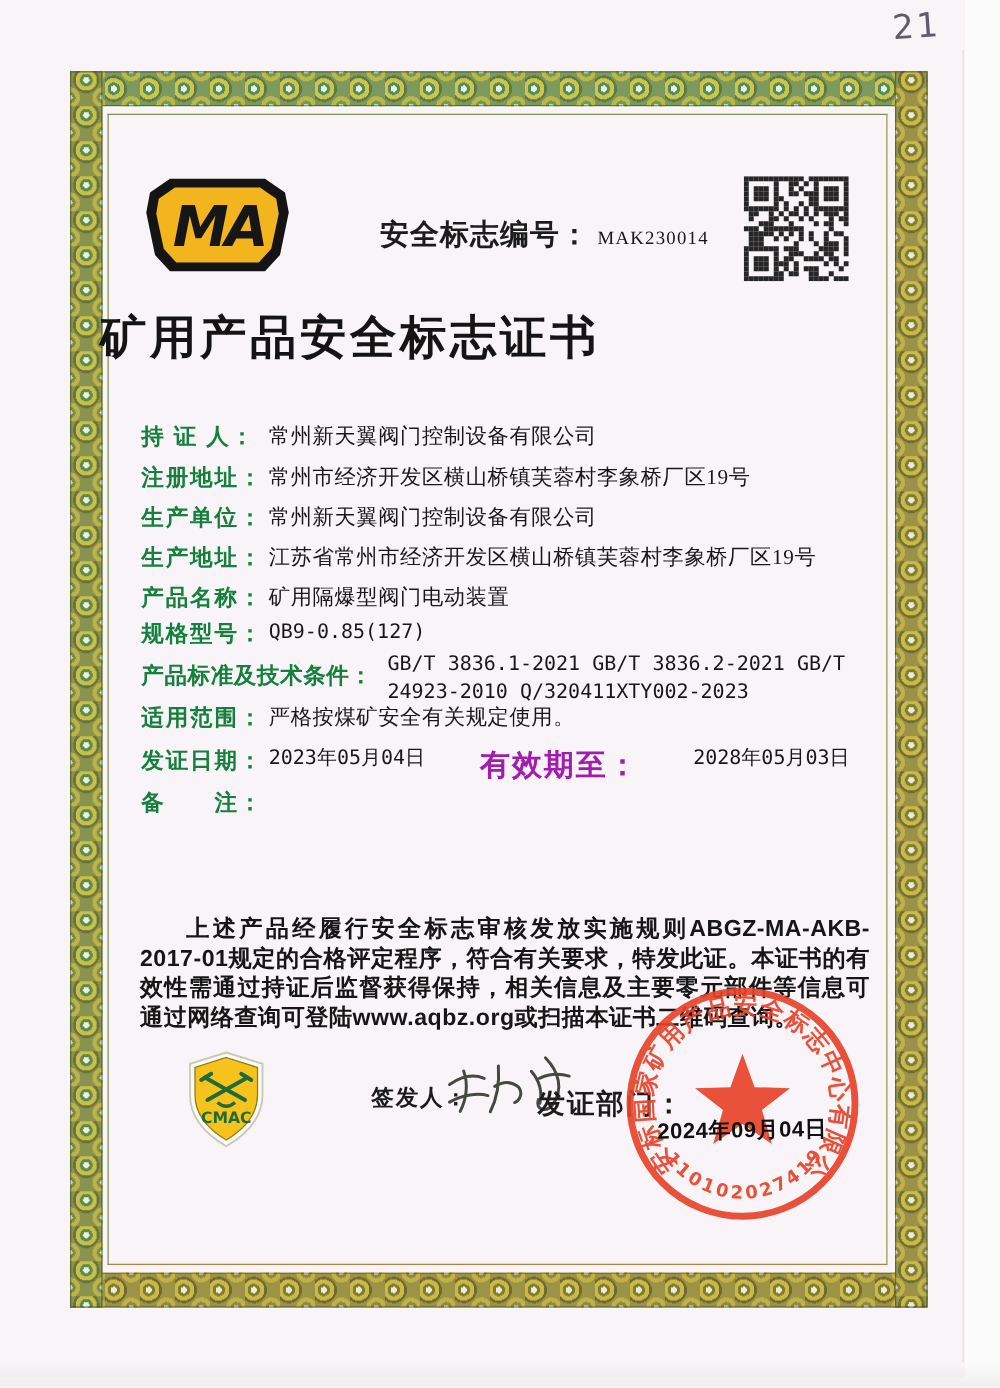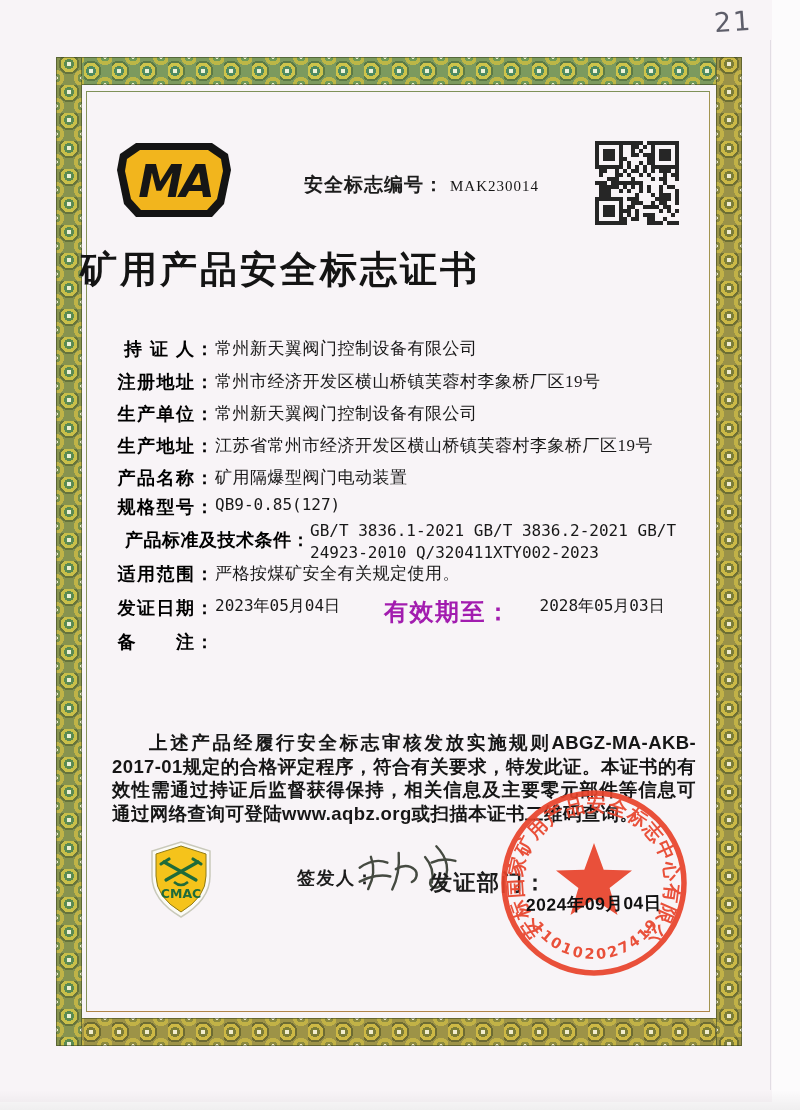--- a/index.html
+++ b/index.html
@@ -45,38 +45,38 @@
       radial-gradient(circle at 0px 21px, #ece7c9 0 2px, #8b8840 2px 4.5px, #c1b147 4.5px 8px, rgba(0,0,0,0) 8px),
       radial-gradient(circle at 26px 21px, #ece7c9 0 2px, #8b8840 2px 4.5px, #c1b147 4.5px 8px, rgba(0,0,0,0) 8px);
     background-size:26px 28px; }
   .inner-line { position:absolute; left:86px; top:91px; width:624px; height:921px;
     border-top:1.5px solid #7f9158; border-left:1.5px solid #84915a;
     border-right:1.5px solid #a39451; border-bottom:1.5px solid #b08448; }
 
   
   .ma-logo { position:absolute; left:112px; top:137px; }
   .cert-line { position:absolute; left:304px; top:172px; white-space:nowrap; }
-  .cert-line .lbl { font-size:19px; font-weight:700; color:#1c1c1c; letter-spacing:1px; }
+  .cert-line .lbl { font-size:23px; font-weight:700; color:#1c1c1c; letter-spacing:1px; }
   .cert-line .val { font-size:15px; color:#161616; font-family:"Liberation Serif", serif; letter-spacing:1px; margin-left:6px; }
   .qr-box { position:absolute; left:595px; top:141px; width:84px; height:84px; }
   .doc-title { position:absolute; left:80px; top:245px; width:636px; 
     font-size:37px; font-weight:900; color:#141414; letter-spacing:3px;
     font-family:"Liberation Serif", "DejaVu Serif", serif; }
 
   
   .row { position:absolute; left:113px; display:flex; align-items:flex-start; width:600px; }
-  .row .lbl { font-size:18px; font-weight:700; color:#000000; letter-spacing:1.5px; flex:0 0 102px; white-space:nowrap;text-align:right; }
+  .row .lbl { font-size:18px; font-weight:700; color:#15803d; letter-spacing:1.5px; flex:0 0 102px; white-space:nowrap; }
   .row .val { font-size:17px; font-weight:400; color:#181818; letter-spacing:0.5px;
     font-family:"Liberation Serif", "DejaVu Serif", serif; }
   .row .val.code { font-family:"DejaVu Sans Mono", monospace; font-size:16px; letter-spacing:0; }
   .row-std .lbl { flex:0 0 197px; letter-spacing:0.5px; }
   .row-std .val { width:395px; line-height:1.35; }
   .row-dates .lbl2 { font-size:24px; font-weight:700; color:#a21caf; letter-spacing:1.5px; margin-left:44px; flex:0 0 auto; }
   .row-dates .val { margin-right:0; }
-  .row-dates .val2 { margin-left:28px; }
+  .row-dates .val2 { margin-left:43px; }
 
   
   .statement { position:absolute; left:112px; top:731px; width:584px;
     font-size:18.5px; font-weight:700; color:#161616; line-height:23.5px;
     text-indent:2em; text-align:justify; letter-spacing:0.4px; }
 
   
   .cmac-badge { position:absolute; left:147px; top:840px; }
   .signer { position:absolute; left:297px; top:866px; font-size:18px; font-weight:700; color:#1c1c1c; letter-spacing:1.5px; }
   .signature { position:absolute; left:352px; top:838px; }

